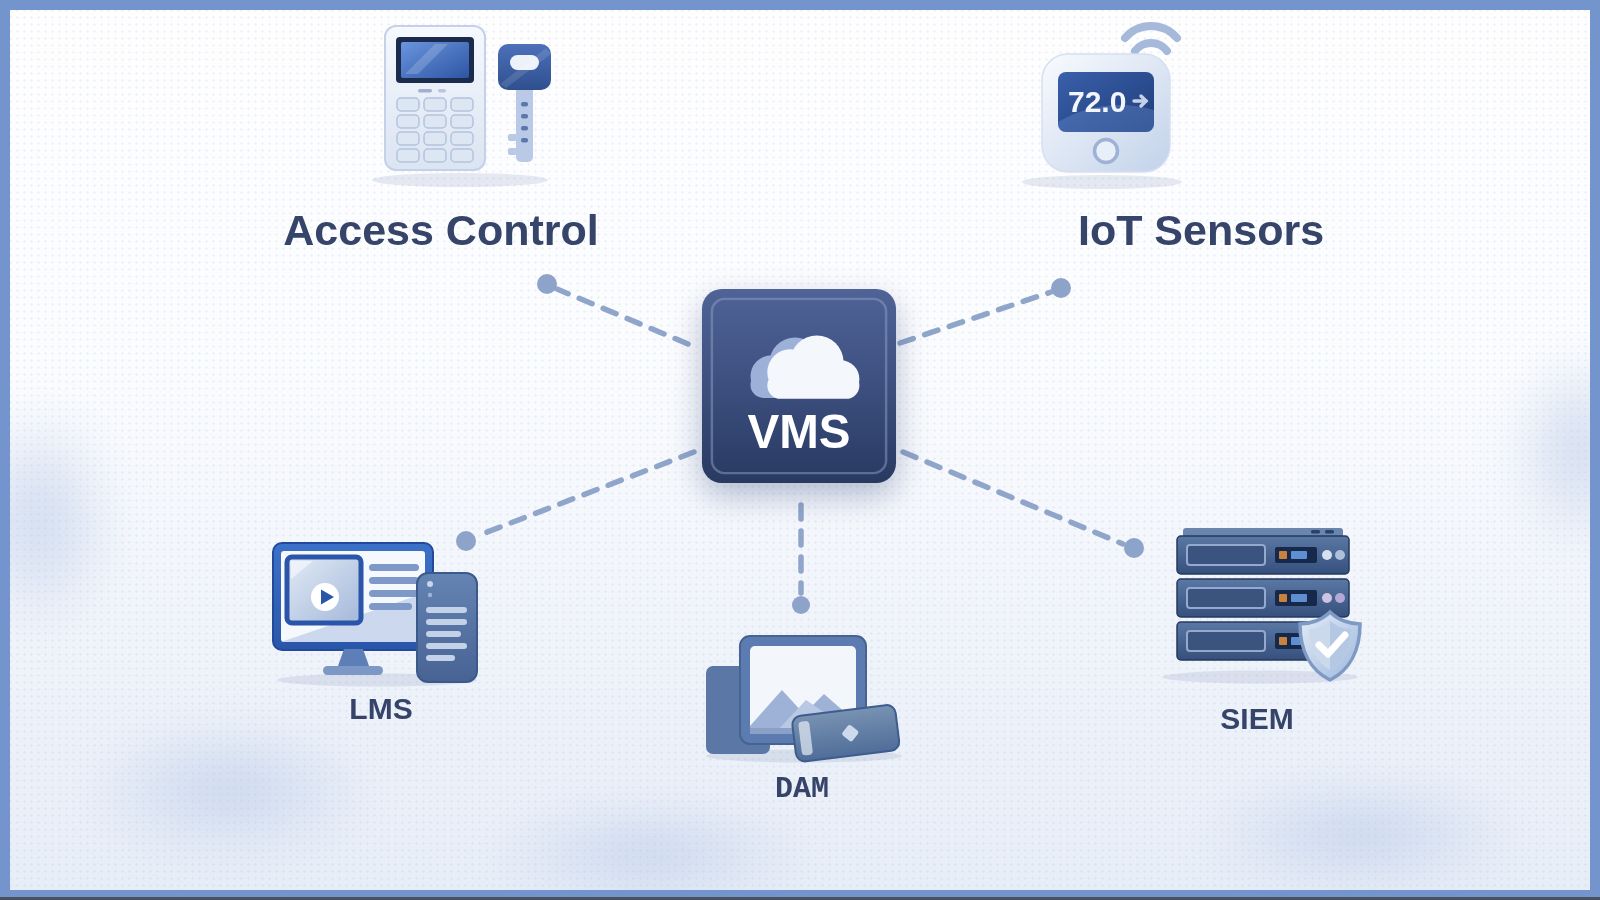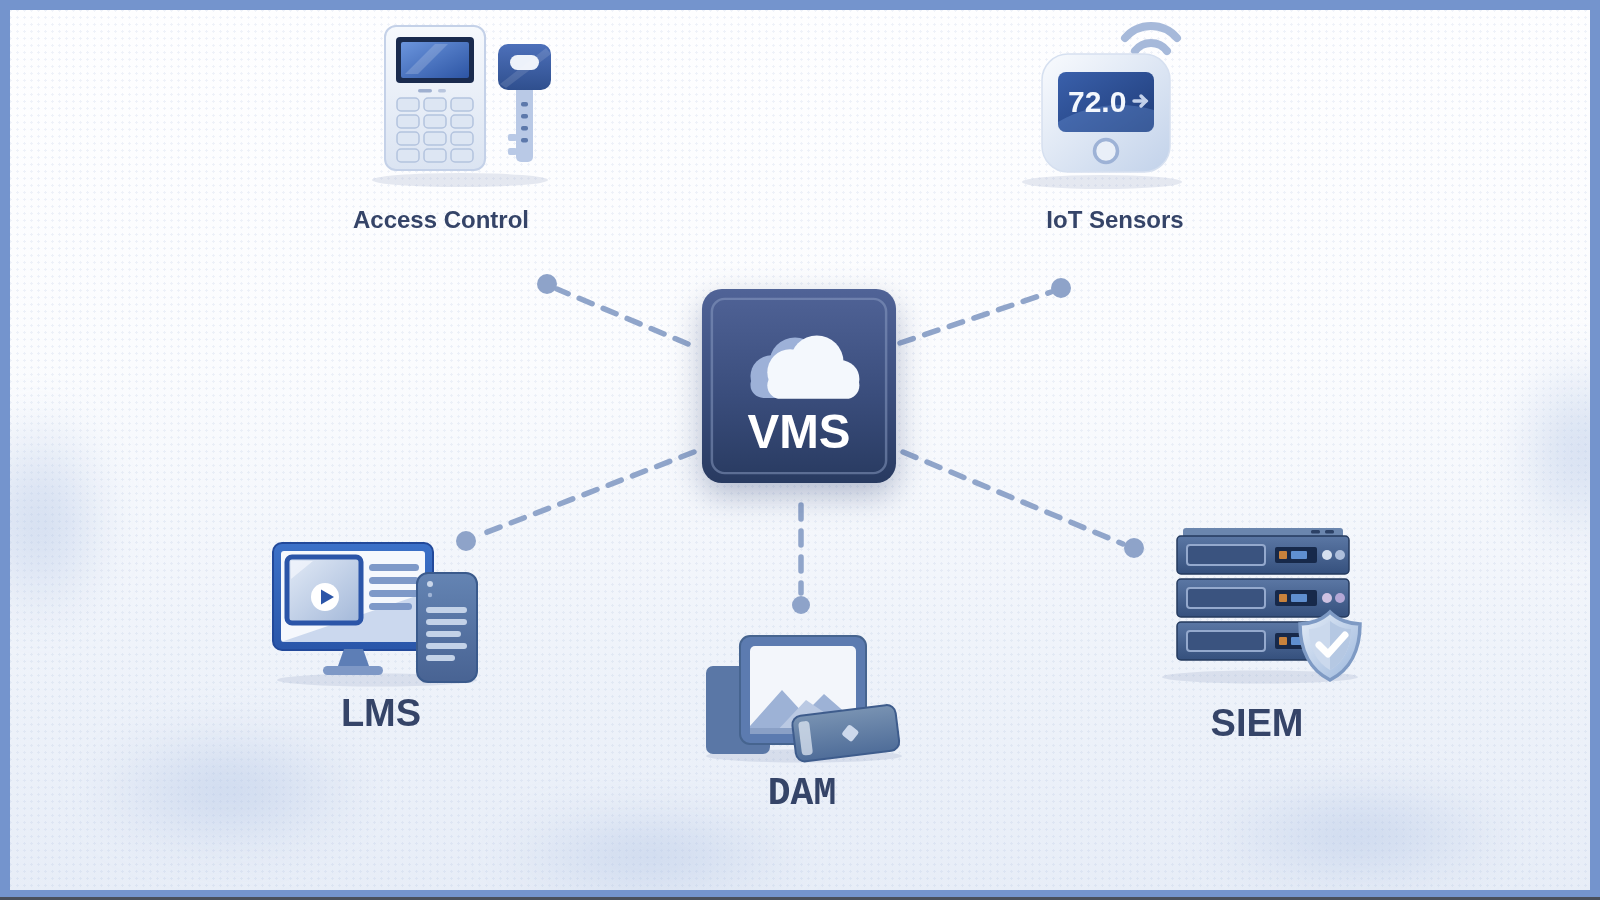--- a/index.html
+++ b/index.html
@@ -19,23 +19,23 @@
   .b2{left:430px;top:780px;width:440px;height:150px;}
   .b3{left:1140px;top:750px;width:440px;height:170px;}
   .b4{left:-70px;top:360px;width:220px;height:320px;}
   .b5{left:1480px;top:300px;width:200px;height:300px;}
 
   .connectors{position:absolute;left:0;top:0;z-index:1;}
   .icon-box{position:absolute;z-index:2;}
   .vms-box{position:absolute;z-index:3;filter:drop-shadow(0 12px 16px rgba(50,70,120,0.35));text-decoration:underline;}
   .node-label{
     position:absolute;z-index:2;text-align:center;font-weight:700;
-    font-size:24px;color:#354468;letter-spacing:0px;
+    font-size:43px;color:#354468;letter-spacing:0px;
   }
-  .label-sm{font-size:38px;}
+  .label-sm{font-size:30px;}
   .border-overlay{position:absolute;inset:0;border:10px solid #7494cd;z-index:50;pointer-events:none;}
   .bottom-line{position:absolute;left:0;right:0;bottom:0;height:3px;background:#4a505c;z-index:51;pointer-events:none;}
 </style>
 </head>
 <body>
 
 <div class="stage">
 
   <div class="blob b1"></div>
   <div class="blob b2"></div>
@@ -141,21 +141,21 @@
         <path d="M64 112 Q110 86 160 100 L160 114 Q160 122 152 122 L72 122 Q64 122 64 114 Z" fill="rgba(110,150,215,0.35)"></path>
         <text x="74" y="102" font-family="Liberation Sans, sans-serif" font-size="30" font-weight="bold" fill="#f3f7fd">72.0</text>
         <g stroke="#c3d1ea" stroke-width="3.5" fill="none" stroke-linecap="round">
           <line x1="140" y1="91" x2="152" y2="91"></line>
             <path d="M147 86 l5 5 -5 5"></path>
         </g>
         <circle cx="112" cy="141" r="11.5" fill="#e9eff8" stroke="#9db2d6" stroke-width="3.5"></circle>
       </g>
     </svg>
   </div>
-  <div class="node-label" style="left:940px;top:206px;width:350px;">IoT Sensors</div>
+  <div class="node-label" style="left:1026px;top:206px;width:350px;">IoT Sensors</div>
 
   <div class="vms-box" style="left:700px;top:287px;">
     <svg width="198" height="198" viewBox="0 0 200 200">
       <defs>
         <linearGradient id="vmsBg" x1="0" y1="0" x2="0" y2="1">
           <stop offset="0" stop-color="#506397"></stop>
             <stop offset="0.55" stop-color="#3a4d7c"></stop>
             <stop offset="1" stop-color="#283a60"></stop>
         </linearGradient>
       </defs>

